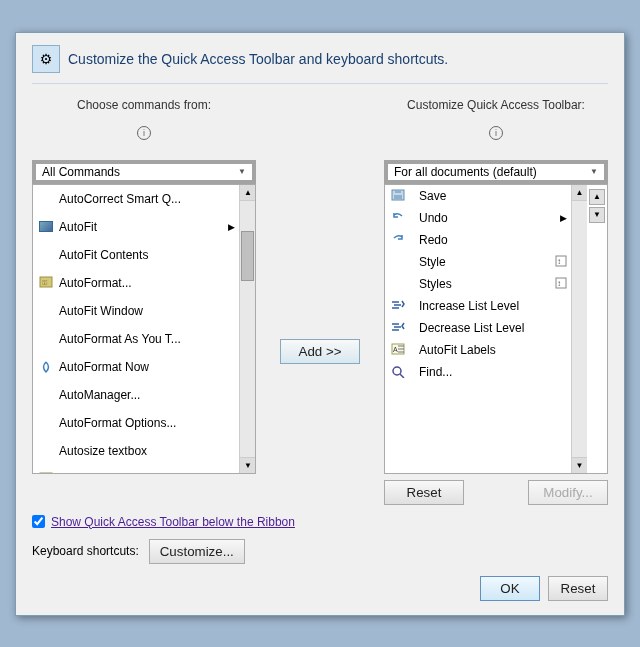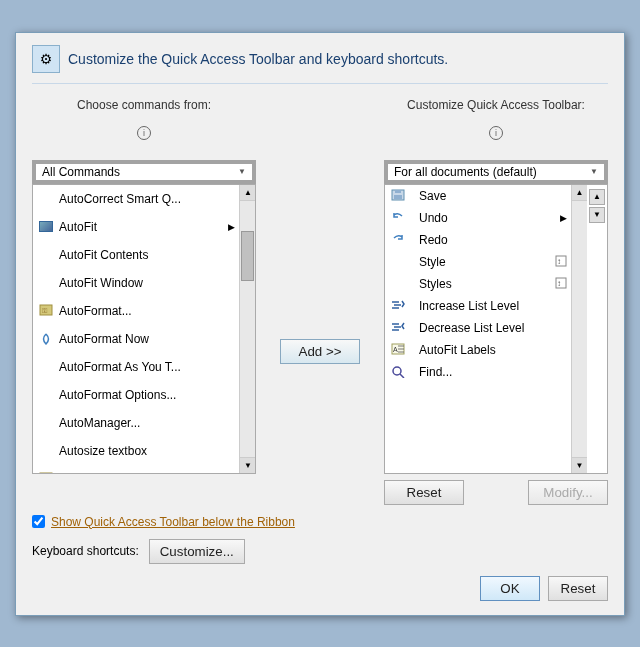--- a/index.html
+++ b/index.html
@@ -289,51 +289,51 @@
               <div style="width:14px;height:11px;background:linear-gradient(135deg,#7ab,#469);border:1px solid #369;display:grid;grid-template-columns:1fr 1fr;grid-template-rows:1fr 1fr;gap:0.5px;"></div>
             </span>
             <span class="item-text">AutoFit</span>
             <span class="submenu-arrow">▶</span>
           </div>
           <div class="list-item">
             <span class="item-icon"></span>
             <span class="item-text">AutoFit Contents</span>
           </div>
           <div class="list-item">
-            <span class="item-icon"></span>
-            <span class="item-text">AutoFit Window</span>
-          </div>
-          <div class="list-item">
             <span class="item-icon">
               <svg width="14" height="13" viewBox="0 0 14 13">
                   <rect x="1" y="1" width="12" height="10" fill="#d4c87a" stroke="#a09040" stroke-width="1"></rect>
                   <text x="3" y="9" font-size="7" fill="#806020">⚿</text>
                 </svg>
             </span>
             <span class="item-text">AutoFormat...</span>
           </div>
           <div class="list-item">
+            <span class="item-icon"></span>
+            <span class="item-text">AutoFit Window</span>
+          </div>
+          <div class="list-item">
+            <span class="item-icon"></span>
+            <span class="item-text">AutoFormat As You T...</span>
+          </div>
+          <div class="list-item">
             <span class="item-icon">
               <svg width="14" height="13" viewBox="0 0 14 13">
                   <path d="M7 2 Q12 7 7 12 Q2 7 7 2" fill="none" stroke="#4080c0" stroke-width="1.5"></path>
                 </svg>
             </span>
             <span class="item-text">AutoFormat Now</span>
           </div>
           <div class="list-item">
             <span class="item-icon"></span>
-            <span class="item-text">AutoFormat As You T...</span>
+            <span class="item-text">AutoManager...</span>
           </div>
           <div class="list-item">
             <span class="item-icon"></span>
             <span class="item-text">AutoFormat Options...</span>
-          </div>
-          <div class="list-item">
-            <span class="item-icon"></span>
-            <span class="item-text">AutoManager...</span>
           </div>
           <div class="list-item">
             <span class="item-icon"></span>
             <span class="item-text">Autosize textbox</span>
           </div>
           <div class="list-item">
             <span class="item-icon">
               <svg width="14" height="13" viewBox="0 0 14 13">
                   <rect x="1" y="1" width="12" height="10" fill="#e0d060" stroke="#a09040"></rect>
                   <text x="2" y="9" font-size="7" fill="#606">Σ</text>
@@ -500,21 +500,21 @@
       <div class="reset-modify-row">
         <button class="btn">Reset</button>
         <button class="btn disabled" style="color:#aaa;">Modify...</button>
       </div>
     </div>
   </div>
 
   <div class="bottom-section">
     <div class="checkbox-row">
       <input type="checkbox" checked="" id="cb1" style="">
-      <label for="cb1" style="text-decoration:underline; color:#a16207; cursor:pointer;">Show Quick Access Toolbar below the Ribbon</label>
+      <label for="cb1" style="text-decoration:underline; color:#4c1d95; cursor:pointer;">Show Quick Access Toolbar below the Ribbon</label>
     </div>
     <div class="keyboard-row">
       <span>Keyboard shortcuts:</span>
       <button class="btn">Customize...</button>
     </div>
     <div class="ok-cancel-row">
       <button class="btn" style="min-width:60px; background:linear-gradient(to bottom,#f0f8ff,#d0e8f8); border-color:#6090c0;">OK</button>
       <button class="btn" style="min-width:60px;">Reset</button>
     </div>
   </div>

